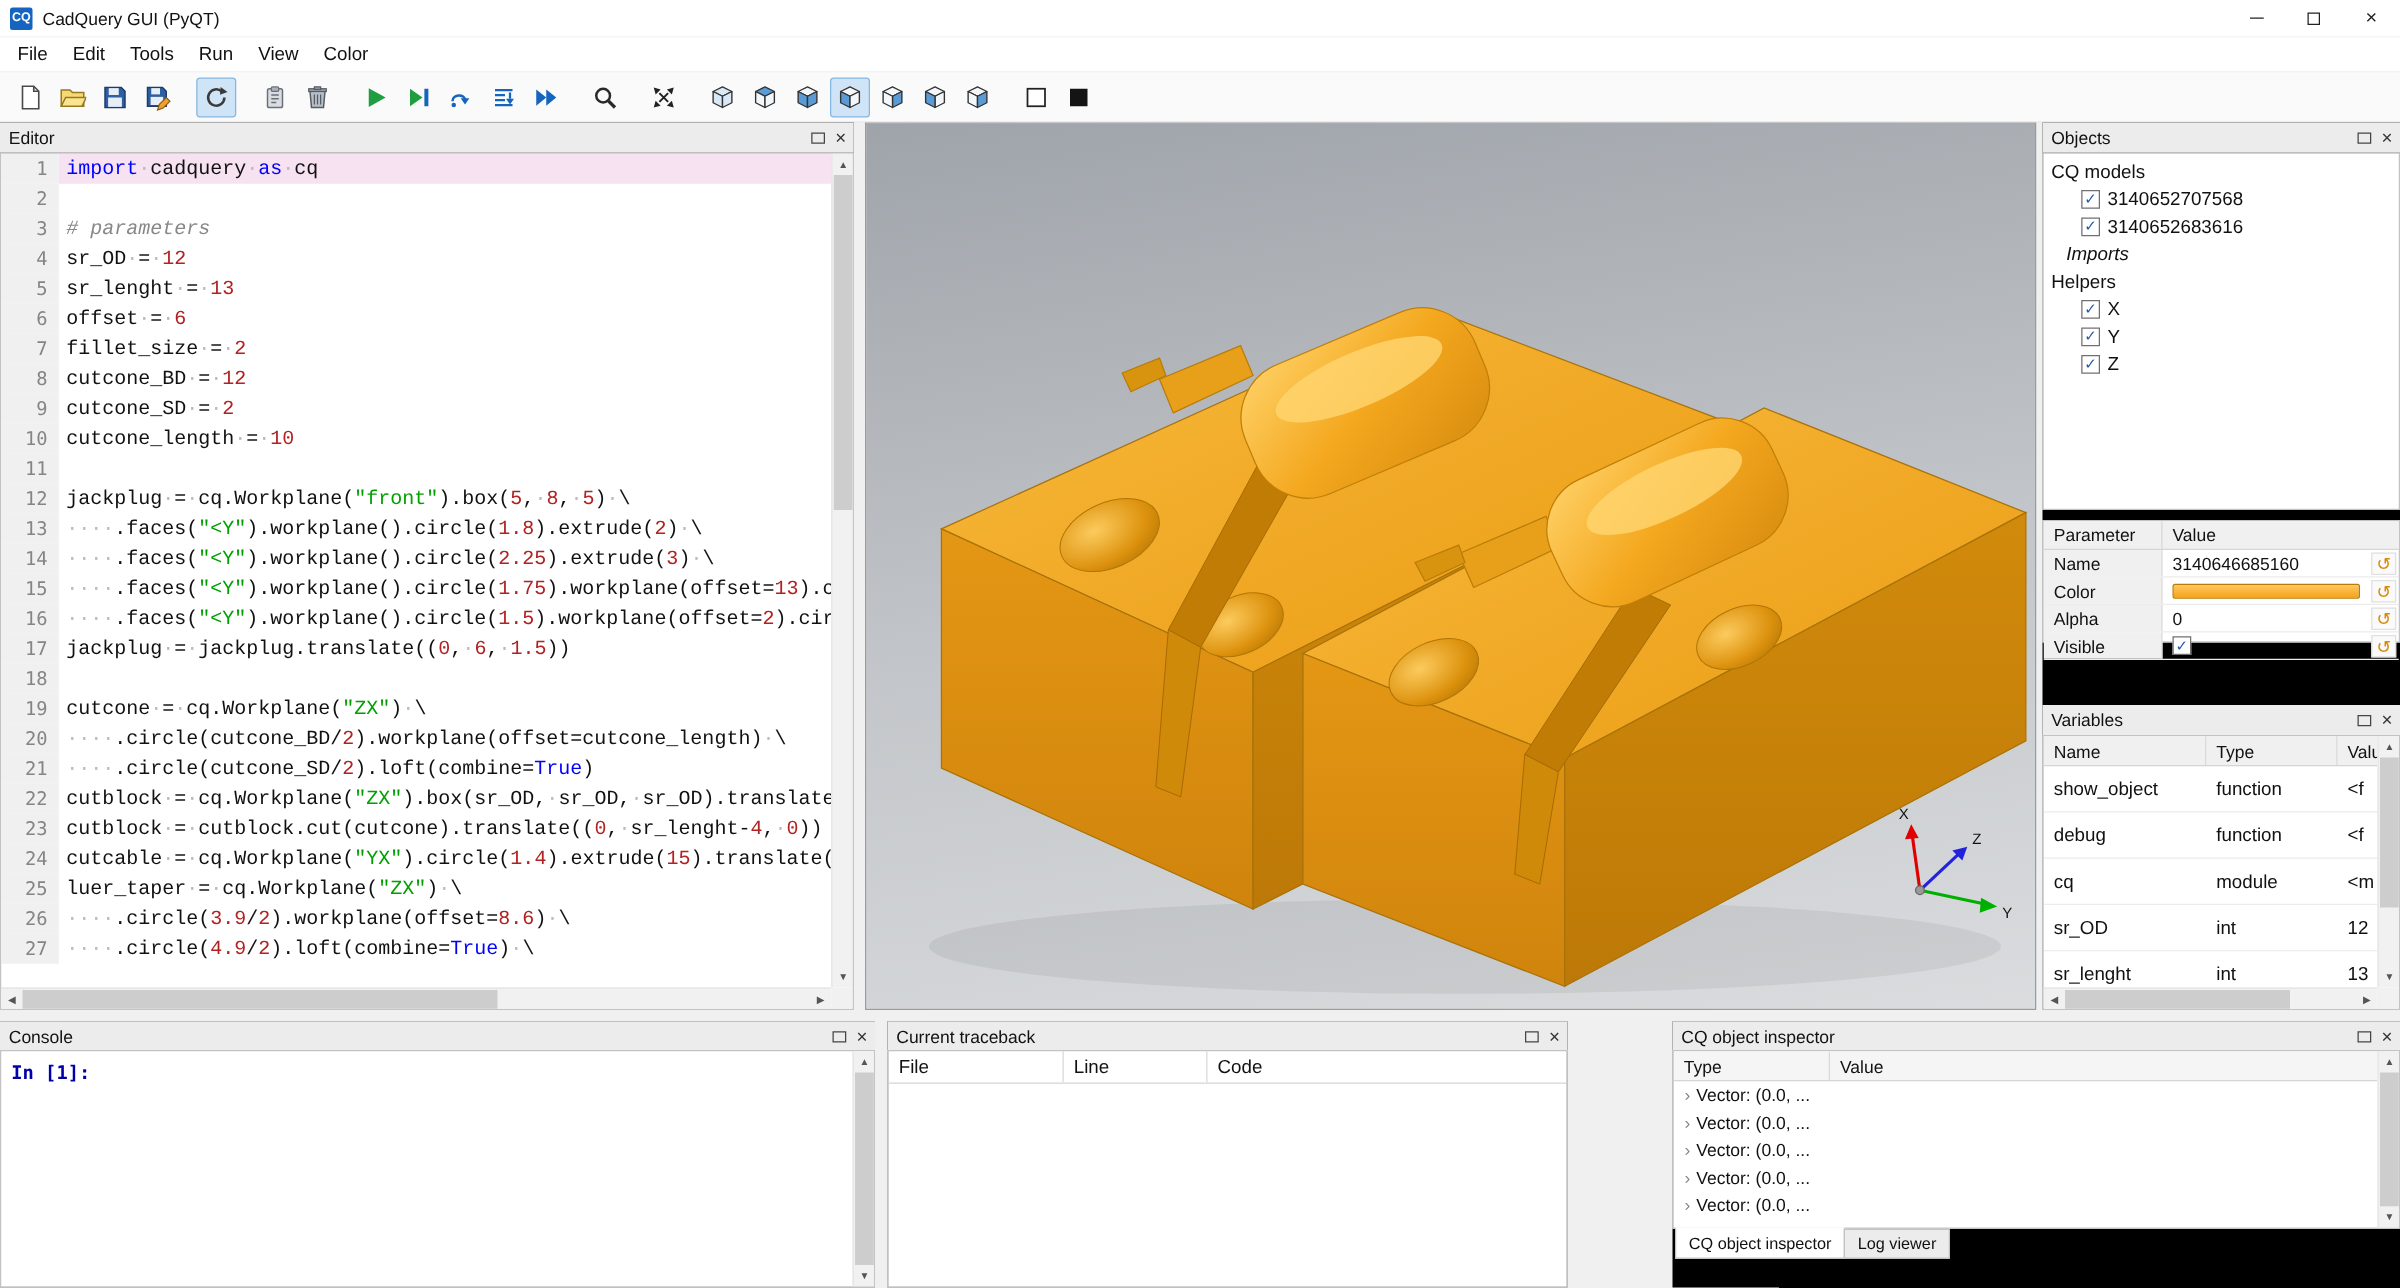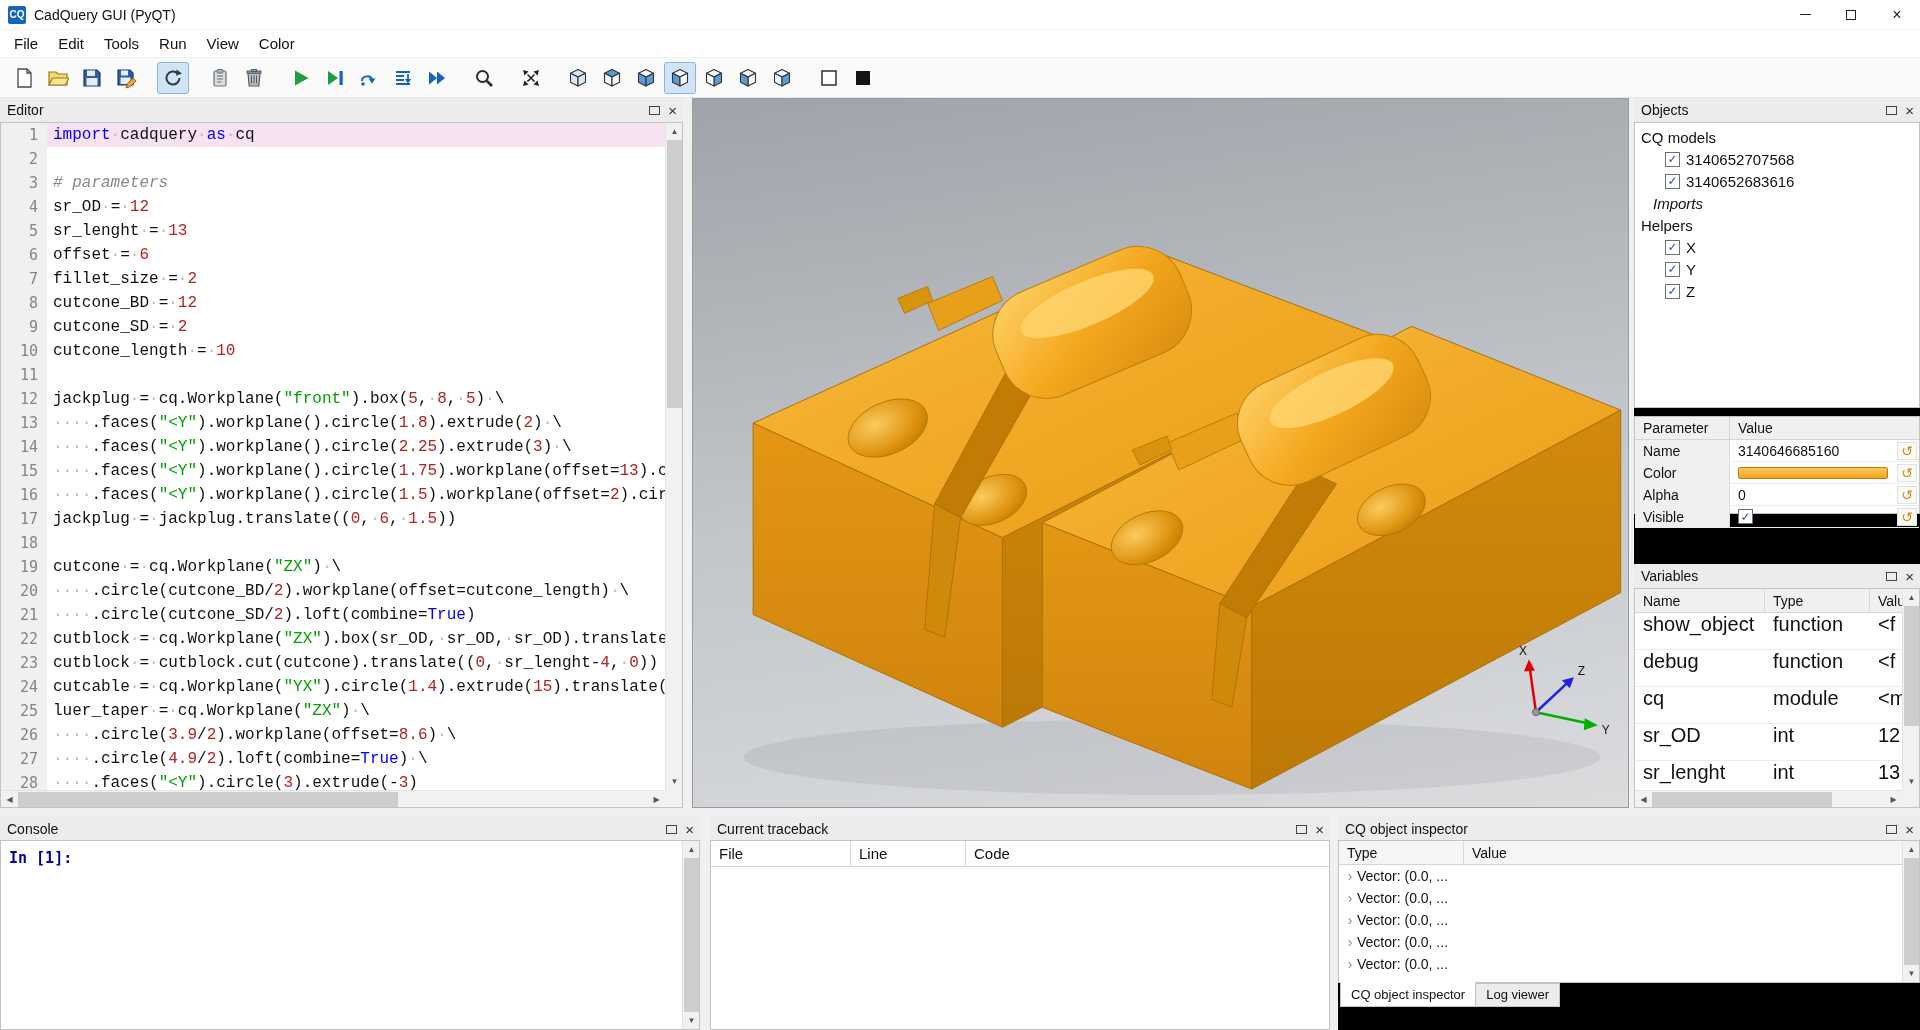--- a/index.html
+++ b/index.html
@@ -64,21 +64,21 @@
   .phead{display:flex;height:23px;background:#f0f0f0;border-bottom:1px solid #d5d5d5;font-size:14px;align-items:center;}
   .phead .hc{padding-left:8px;}
   .phead .hc0{width:95px;border-right:1px solid #d5d5d5;height:100%;display:flex;align-items:center;}
   .prow{display:flex;height:22px;align-items:center;border-bottom:1px solid #ececec;font-size:14px;}
   .pcell{width:95px;background:#f0f0f0;align-self:stretch;display:flex;align-items:center;padding-left:8px;border-right:1px solid #dcdcdc;}
   .vcell{flex:1;padding-left:8px;display:flex;align-items:center;}
   .swatch{width:150px;height:12px;border:1px solid #b87c08;border-radius:2px;display:inline-block;}
   .rstbtn{width:20px;height:18px;display:flex;align-items:center;justify-content:center;color:#d98a0a;font-size:14px;border:1px solid #e0e0e0;background:#fafafa;margin-right:2px;}
   .vhead{display:flex;height:24px;background:#f0f0f0;border-bottom:1px solid #d5d5d5;align-items:center;font-size:14px;}
   .vhc{padding-left:8px;height:100%;display:flex;align-items:center;border-right:1px solid #d9d9d9;}
-  .vrow{display:flex;height:37px;border-bottom:1px solid #ececec;font-size:20px;}
+  .vrow{display:flex;height:37px;align-items:center;border-bottom:1px solid #ececec;font-size:15px;}
   .vc{padding-left:8px;overflow:hidden;white-space:nowrap;}
   .vc0{width:130px;flex:0 0 130px;} .vc1{width:105px;flex:0 0 105px;} .vc2{flex:1;}
 
   
   .console-text{font-family:"DejaVu Sans Mono",monospace;font-size:15px;color:#0000a8;font-weight:bold;padding:8px 0 0 8px;}
   .tb-head{display:flex;height:26px;border-bottom:1px solid #d5d5d5;align-items:center;font-size:15px;}
   .thc{padding-left:8px;height:100%;display:flex;align-items:center;border-right:1px solid #d9d9d9;}
   .thc0{width:140px;flex:0 0 140px;} .thc1{width:115px;flex:0 0 115px;} .thc2{flex:1;border-right:none;}
   .ihead{display:flex;height:24px;background:#f5f5f5;border-bottom:1px solid #d5d5d5;align-items:center;font-size:14px;}
   .ihc{padding-left:8px;height:100%;display:flex;align-items:center;border-right:1px solid #d9d9d9;}
@@ -316,21 +316,20 @@
         <div class="cl"><div class="g">18</div><div class="t"></div></div>
         <div class="cl"><div class="g">19</div><div class="t"><span class="tok-t">cutcone</span><span class="tok-w">·</span><span class="tok-t">=</span><span class="tok-w">·</span><span class="tok-t">cq.Workplane(</span><span class="tok-s">"ZX"</span><span class="tok-t">)</span><span class="tok-w">·</span><span class="tok-t">\</span></div></div>
         <div class="cl"><div class="g">20</div><div class="t"><span class="tok-w">····</span><span class="tok-t">.circle(cutcone_BD/</span><span class="tok-nu">2</span><span class="tok-t">).workplane(offset=cutcone_length)</span><span class="tok-w">·</span><span class="tok-t">\</span></div></div>
         <div class="cl"><div class="g">21</div><div class="t"><span class="tok-w">····</span><span class="tok-t">.circle(cutcone_SD/</span><span class="tok-nu">2</span><span class="tok-t">).loft(combine=</span><span class="tok-k">True</span><span class="tok-t">)</span></div></div>
         <div class="cl"><div class="g">22</div><div class="t"><span class="tok-t">cutblock</span><span class="tok-w">·</span><span class="tok-t">=</span><span class="tok-w">·</span><span class="tok-t">cq.Workplane(</span><span class="tok-s">"ZX"</span><span class="tok-t">).box(sr_OD,</span><span class="tok-w">·</span><span class="tok-t">sr_OD,</span><span class="tok-w">·</span><span class="tok-t">sr_OD).translate</span></div></div>
         <div class="cl"><div class="g">23</div><div class="t"><span class="tok-t">cutblock</span><span class="tok-w">·</span><span class="tok-t">=</span><span class="tok-w">·</span><span class="tok-t">cutblock.cut(cutcone).translate((</span><span class="tok-nu">0</span><span class="tok-t">,</span><span class="tok-w">·</span><span class="tok-t">sr_lenght-</span><span class="tok-nu">4</span><span class="tok-t">,</span><span class="tok-w">·</span><span class="tok-nu">0</span><span class="tok-t">))</span></div></div>
         <div class="cl"><div class="g">24</div><div class="t"><span class="tok-t">cutcable</span><span class="tok-w">·</span><span class="tok-t">=</span><span class="tok-w">·</span><span class="tok-t">cq.Workplane(</span><span class="tok-s">"YX"</span><span class="tok-t">).circle(</span><span class="tok-nu">1.4</span><span class="tok-t">).extrude(</span><span class="tok-nu">15</span><span class="tok-t">).translate((</span></div></div>
         <div class="cl"><div class="g">25</div><div class="t"><span class="tok-t">luer_taper</span><span class="tok-w">·</span><span class="tok-t">=</span><span class="tok-w">·</span><span class="tok-t">cq.Workplane(</span><span class="tok-s">"ZX"</span><span class="tok-t">)</span><span class="tok-w">·</span><span class="tok-t">\</span></div></div>
         <div class="cl"><div class="g">26</div><div class="t"><span class="tok-w">····</span><span class="tok-t">.circle(</span><span class="tok-nu">3.9</span><span class="tok-t">/</span><span class="tok-nu">2</span><span class="tok-t">).workplane(offset=</span><span class="tok-nu">8.6</span><span class="tok-t">)</span><span class="tok-w">·</span><span class="tok-t">\</span></div></div>
         <div class="cl"><div class="g">27</div><div class="t"><span class="tok-w">····</span><span class="tok-t">.circle(</span><span class="tok-nu">4.9</span><span class="tok-t">/</span><span class="tok-nu">2</span><span class="tok-t">).loft(combine=</span><span class="tok-k">True</span><span class="tok-t">)</span><span class="tok-w">·</span><span class="tok-t">\</span></div></div>
-        <div class="cl"><div class="g">28</div><div class="t"><span class="tok-w">····</span><span class="tok-t">.faces(</span><span class="tok-s">"&lt;Y"</span><span class="tok-t">).circle(</span><span class="tok-nu">3</span><span class="tok-t">).extrude(-</span><span class="tok-nu">3</span><span class="tok-t">)</span></div></div>
       </div>
     <div class="sbv" style="top:0;bottom:17px;">
       <div class="sba" style="top:0;">▲</div>
       <div class="sbt" style="left:1px;width:15px;top:17px;height:268px;"></div>
       <div class="sba" style="bottom:0;">▼</div>
     </div>
     <div class="sbh" style="left:0;right:17px;">
       <div class="sba" style="left:0;">◀</div>
       <div class="sbt" style="top:1px;height:15px;left:17px;width:380px;"></div>
       <div class="sba" style="right:0;">▶</div>
@@ -553,21 +552,21 @@
   <div class="panel-box" style="top:23px;bottom:0;">
     <div class="console-text">In [1]:</div>
     <div class="sbv" style="top:0;bottom:0;">
       <div class="sba" style="top:0;">▲</div>
       <div class="sbt" style="left:1px;width:15px;top:17px;bottom:17px;"></div>
       <div class="sba" style="bottom:0;">▼</div>
     </div>
   </div>
 </div>
 
-<div class="dock" style="left:710px;top:817px;width:620px;height:213px;">
+<div class="dock" style="left:710px;top:817px;width:544px;height:213px;">
   <div class="dt">
     <span>Current traceback</span>
     <span class="dtb">
         <span class="float-btn"></span>
         <span class="close-btn">×</span>
       </span>
   </div>
   <div class="panel-box" style="top:23px;bottom:0;">
     <div class="tb-head" id="tb-head">
         <div class="thc thc0">File</div>

